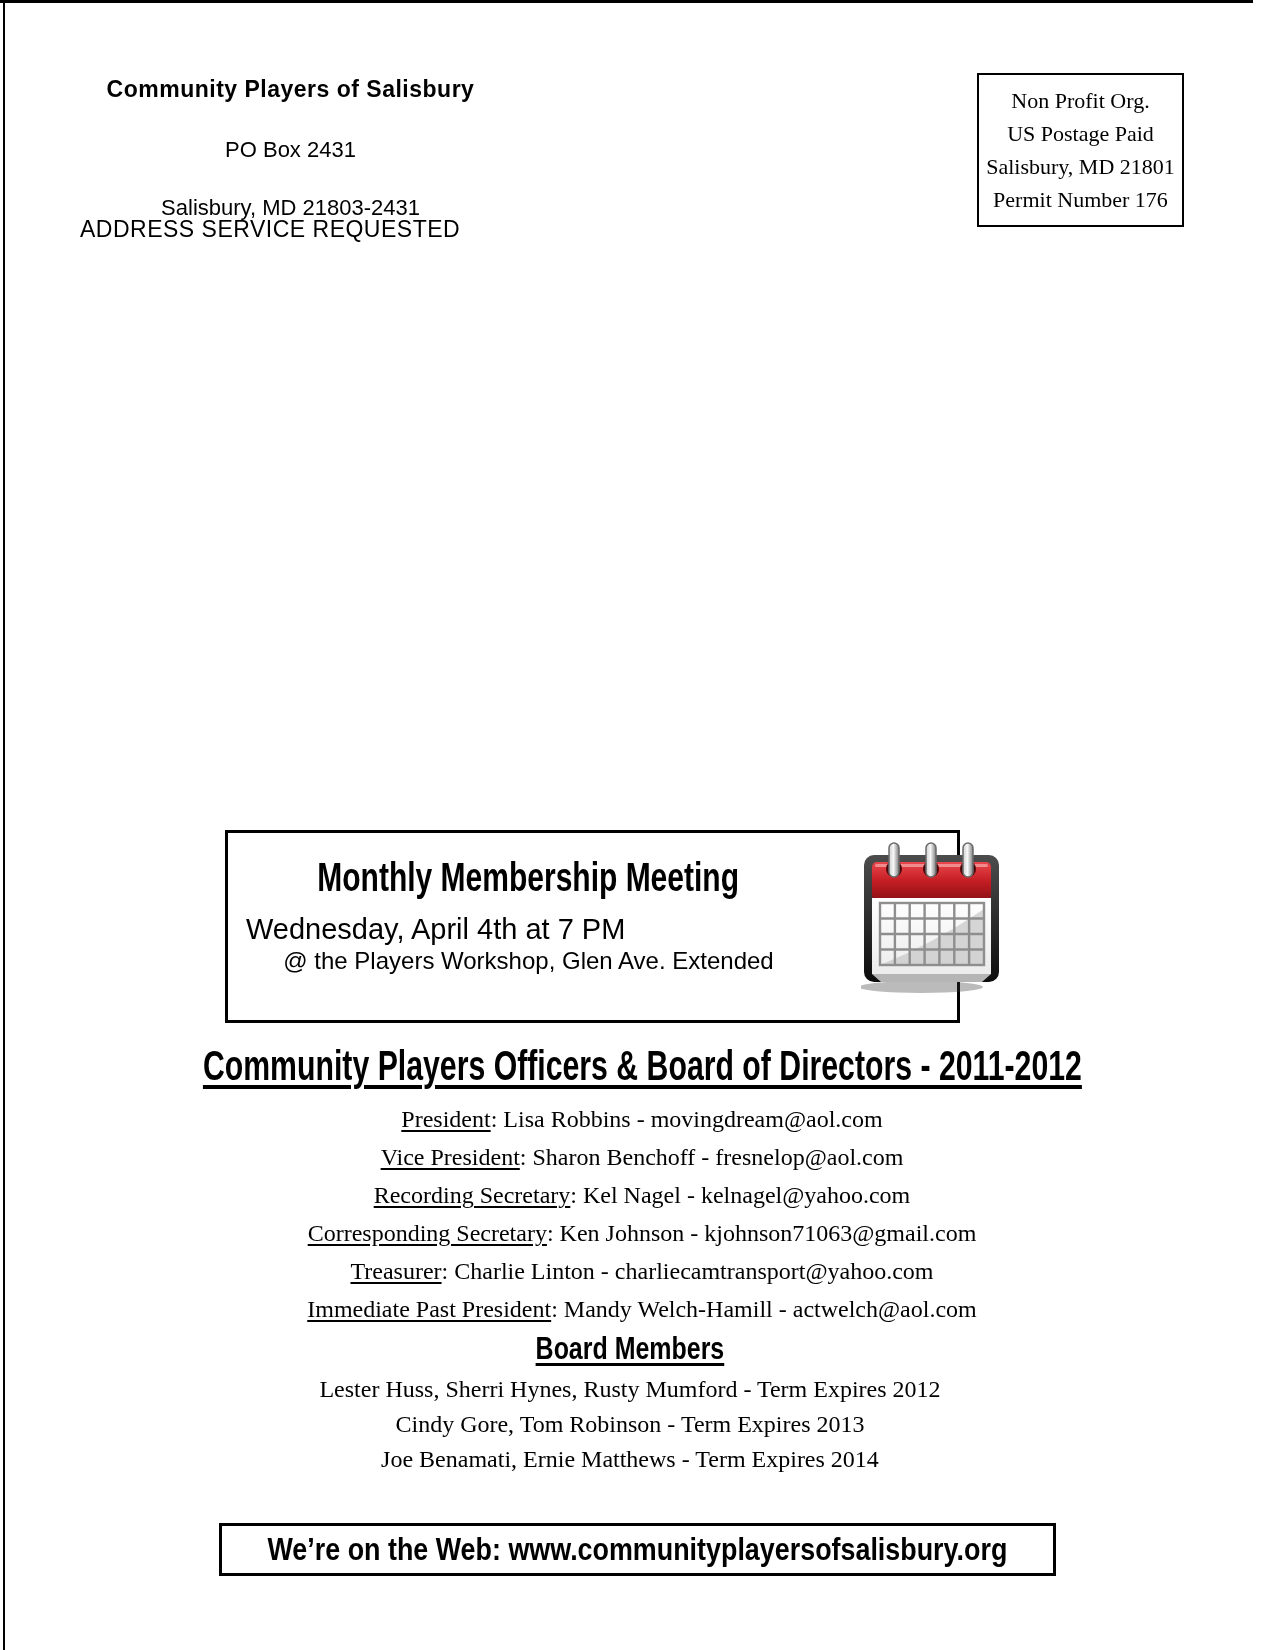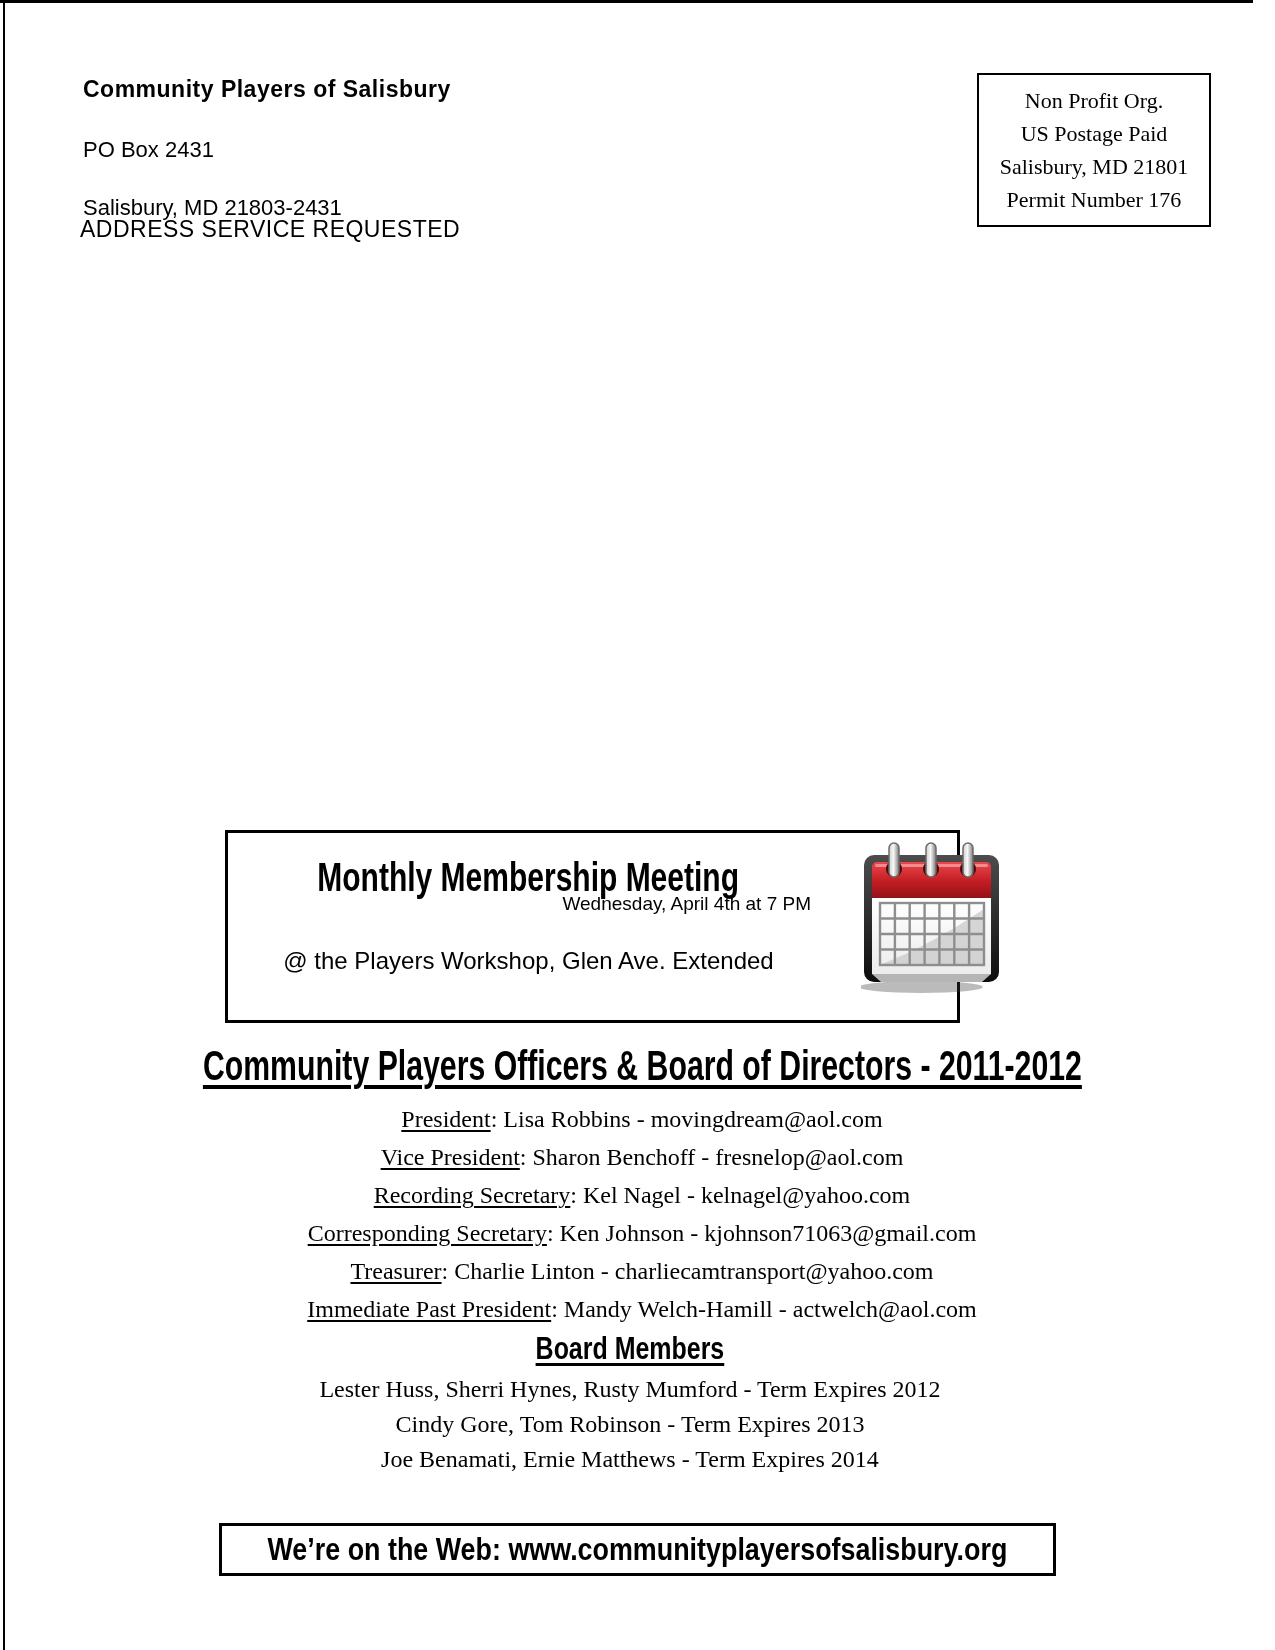--- a/index.html
+++ b/index.html
@@ -5,40 +5,40 @@
   html,body{margin:0;padding:0;background:#fff;}
   .page{
     position:relative;width:1275px;height:1650px;background:#ffffff;
     overflow:hidden;color:#000;font-family:"Liberation Sans",sans-serif;
   }
   
   .border-top{position:absolute;left:0;top:0;width:1253px;height:3px;background:#000;}
   .border-left{position:absolute;left:3px;top:0;width:2px;height:1650px;background:#000;}
 
   
-  .sender{position:absolute;left:83px;top:74px;width:415px;text-align:left;}
+  .sender{position:absolute;left:83px;top:74px;width:415px;text-align:center;}
   .sender-name{font-size:23px;font-weight:bold;letter-spacing:.5px;line-height:30px;}
   .sender-line{font-size:22px;line-height:25px;margin-top:33px;}
   .service-note{position:absolute;left:80px;top:216px;font-size:23px;letter-spacing:.5px;}
 
   
   .postage{
-    position:absolute;left:977px;top:73px;width:234px;height:154px;border:2px solid #000;
+    position:absolute;left:977px;top:73px;width:207px;height:154px;border:2px solid #000;
     box-sizing:border-box;display:flex;flex-direction:column;justify-content:center;
     text-align:center;font-family:"Liberation Serif",serif;font-size:22px;line-height:33px;
   }
 
   
   .meeting-box{
     position:absolute;left:225px;top:830px;width:735px;height:193px;
     border:3px solid #000;box-sizing:border-box;
   }
   .m-title{position:absolute;left:0;top:22px;width:565px;text-align:center;white-space:nowrap;}
   .m-title span{display:inline-block;font-size:40px;font-weight:bold;transform:scaleX(.75);transform-origin:center;}
-  .m-date{position:absolute;left:0;top:60px;width:565px;text-align:right;font-size:19px;}
+  .m-date{position:absolute;left:0;top:80px;width:565px;text-align:left;font-size:29px;}
   .m-loc{position:absolute;left:0;top:114px;width:565px;text-align:center;font-size:24px;}
   .m-textwrap{position:absolute;left:18px;top:0;width:565px;height:100%;}
   .calendar{position:absolute;left:633px;top:8px;width:146px;height:153px;}
 
   
   .officers-heading{position:absolute;left:12px;top:1042px;width:1260px;text-align:center;white-space:nowrap;}
   .officers-heading span{
     display:inline-block;font-size:42px;font-weight:bold;transform:scaleX(.72);transform-origin:center;
     text-decoration:underline;text-decoration-thickness:4px;text-underline-offset:5px;
   }

